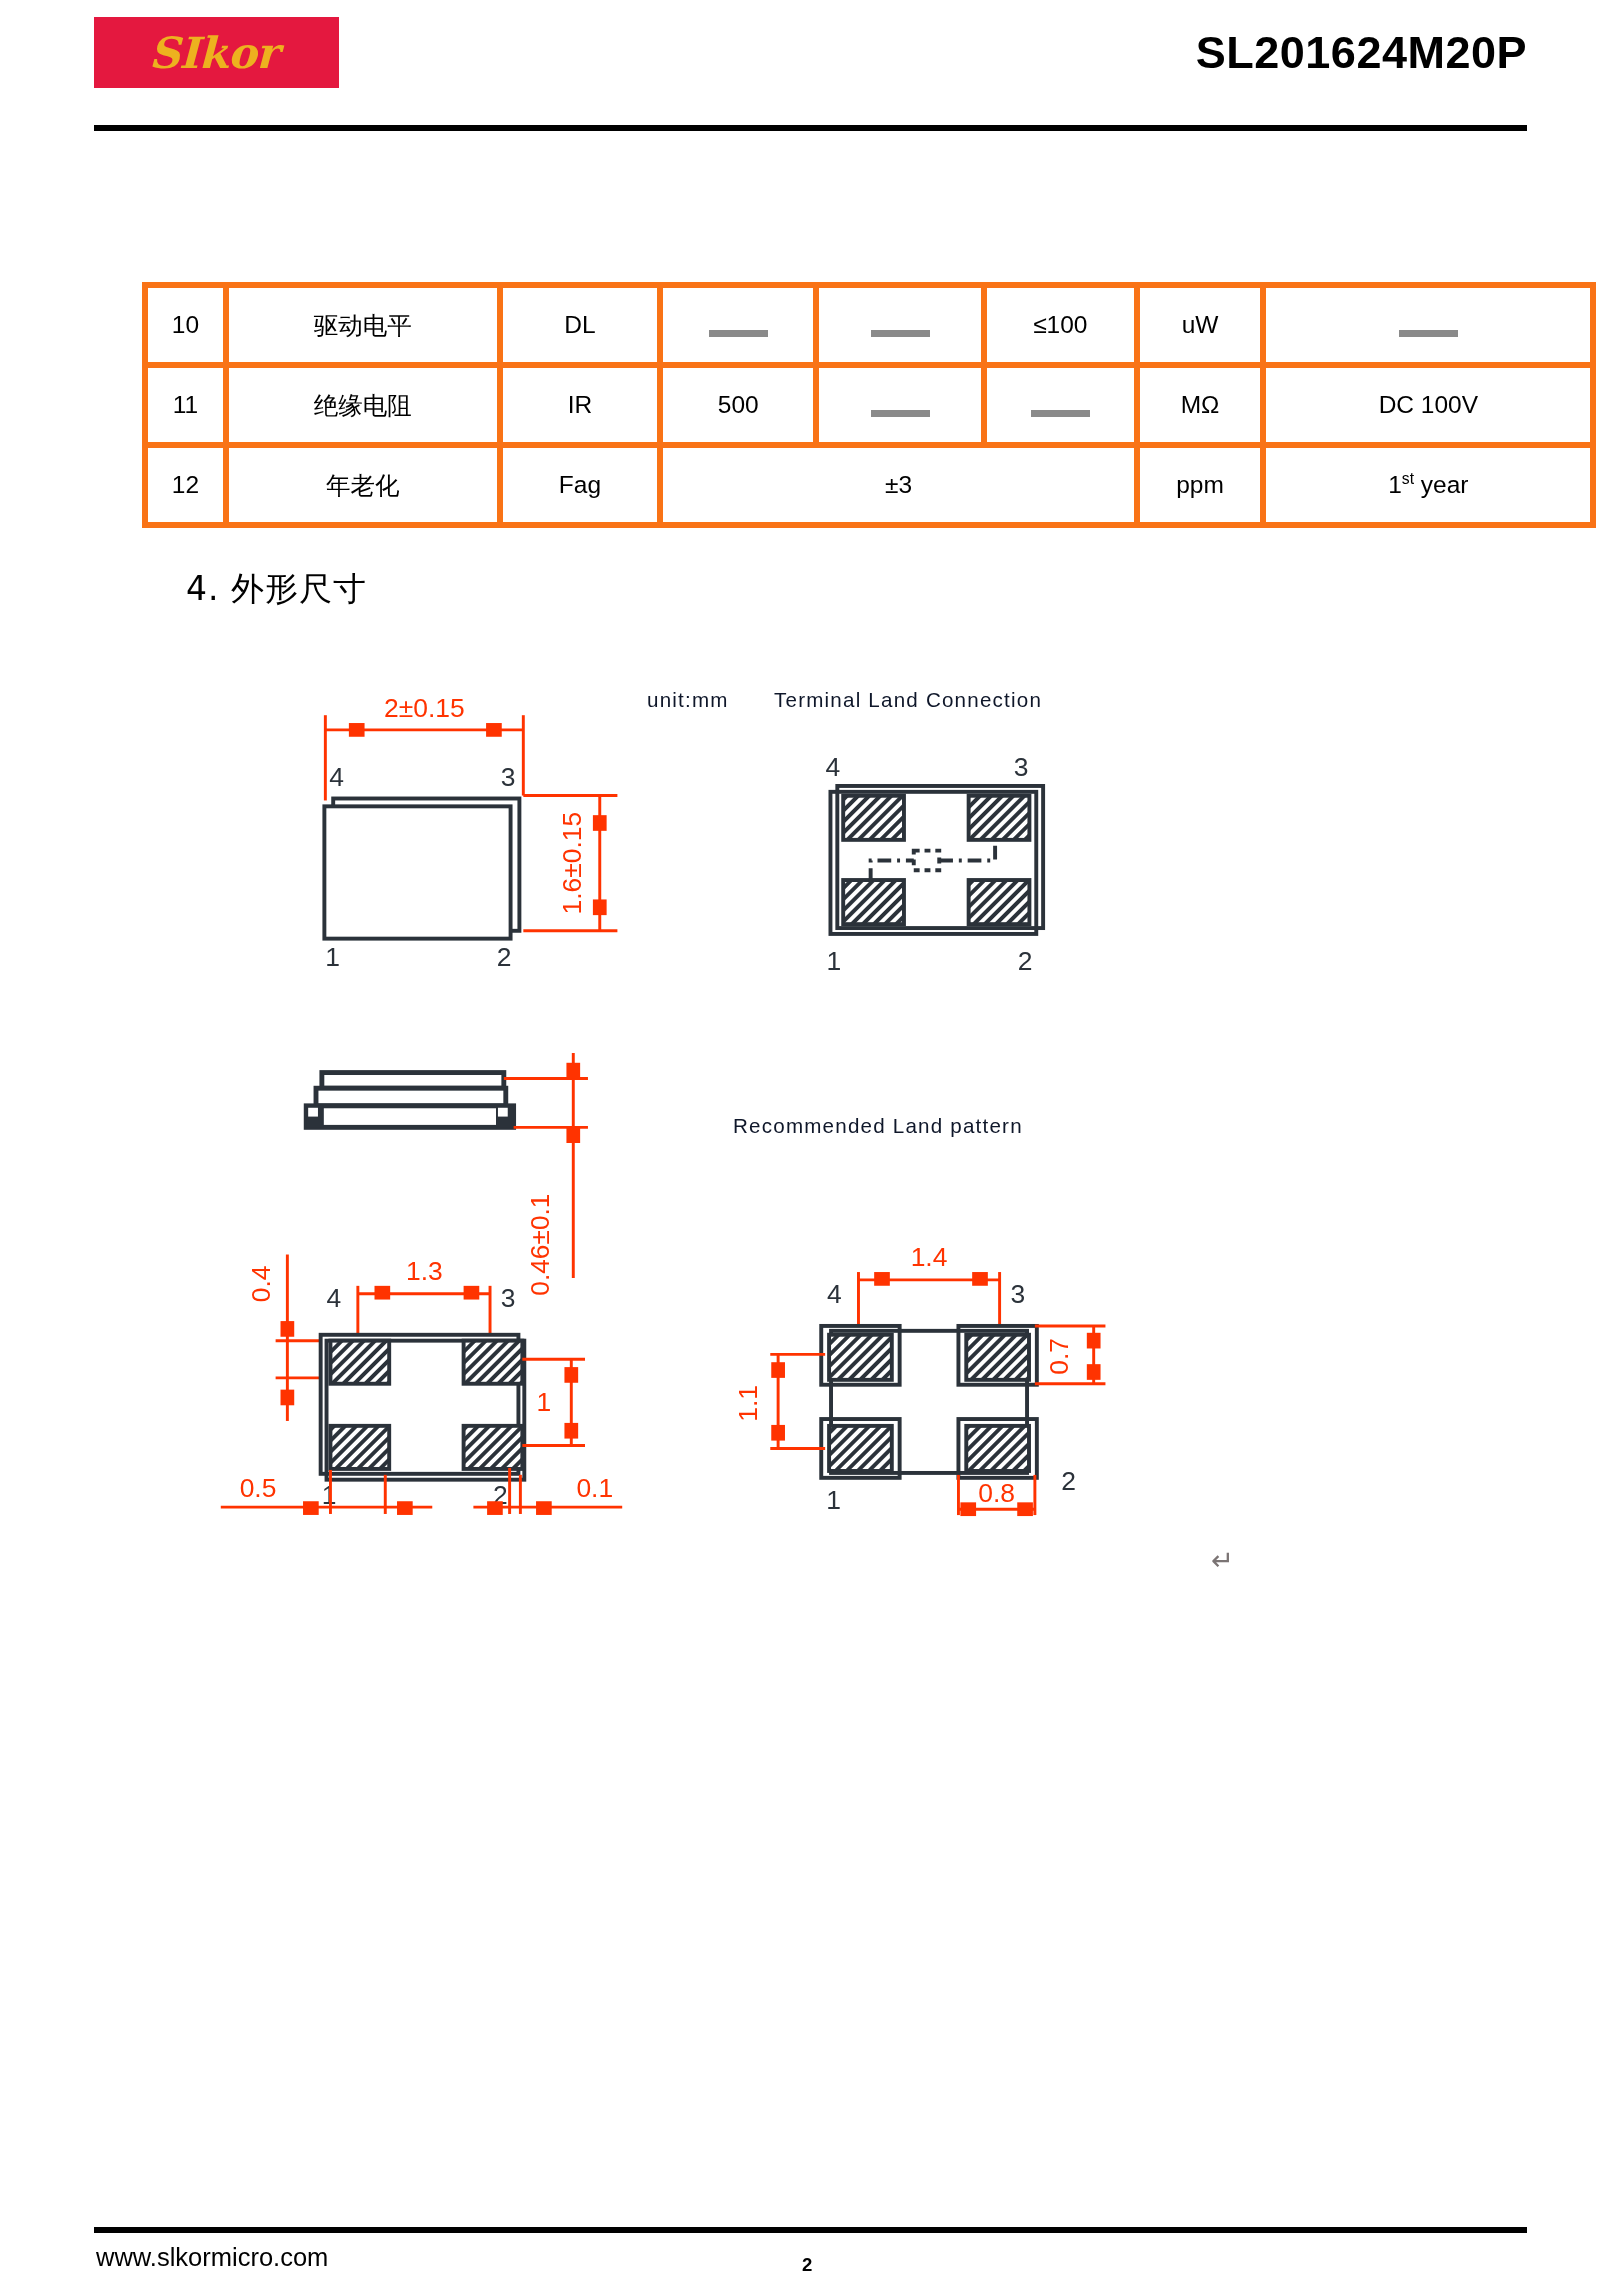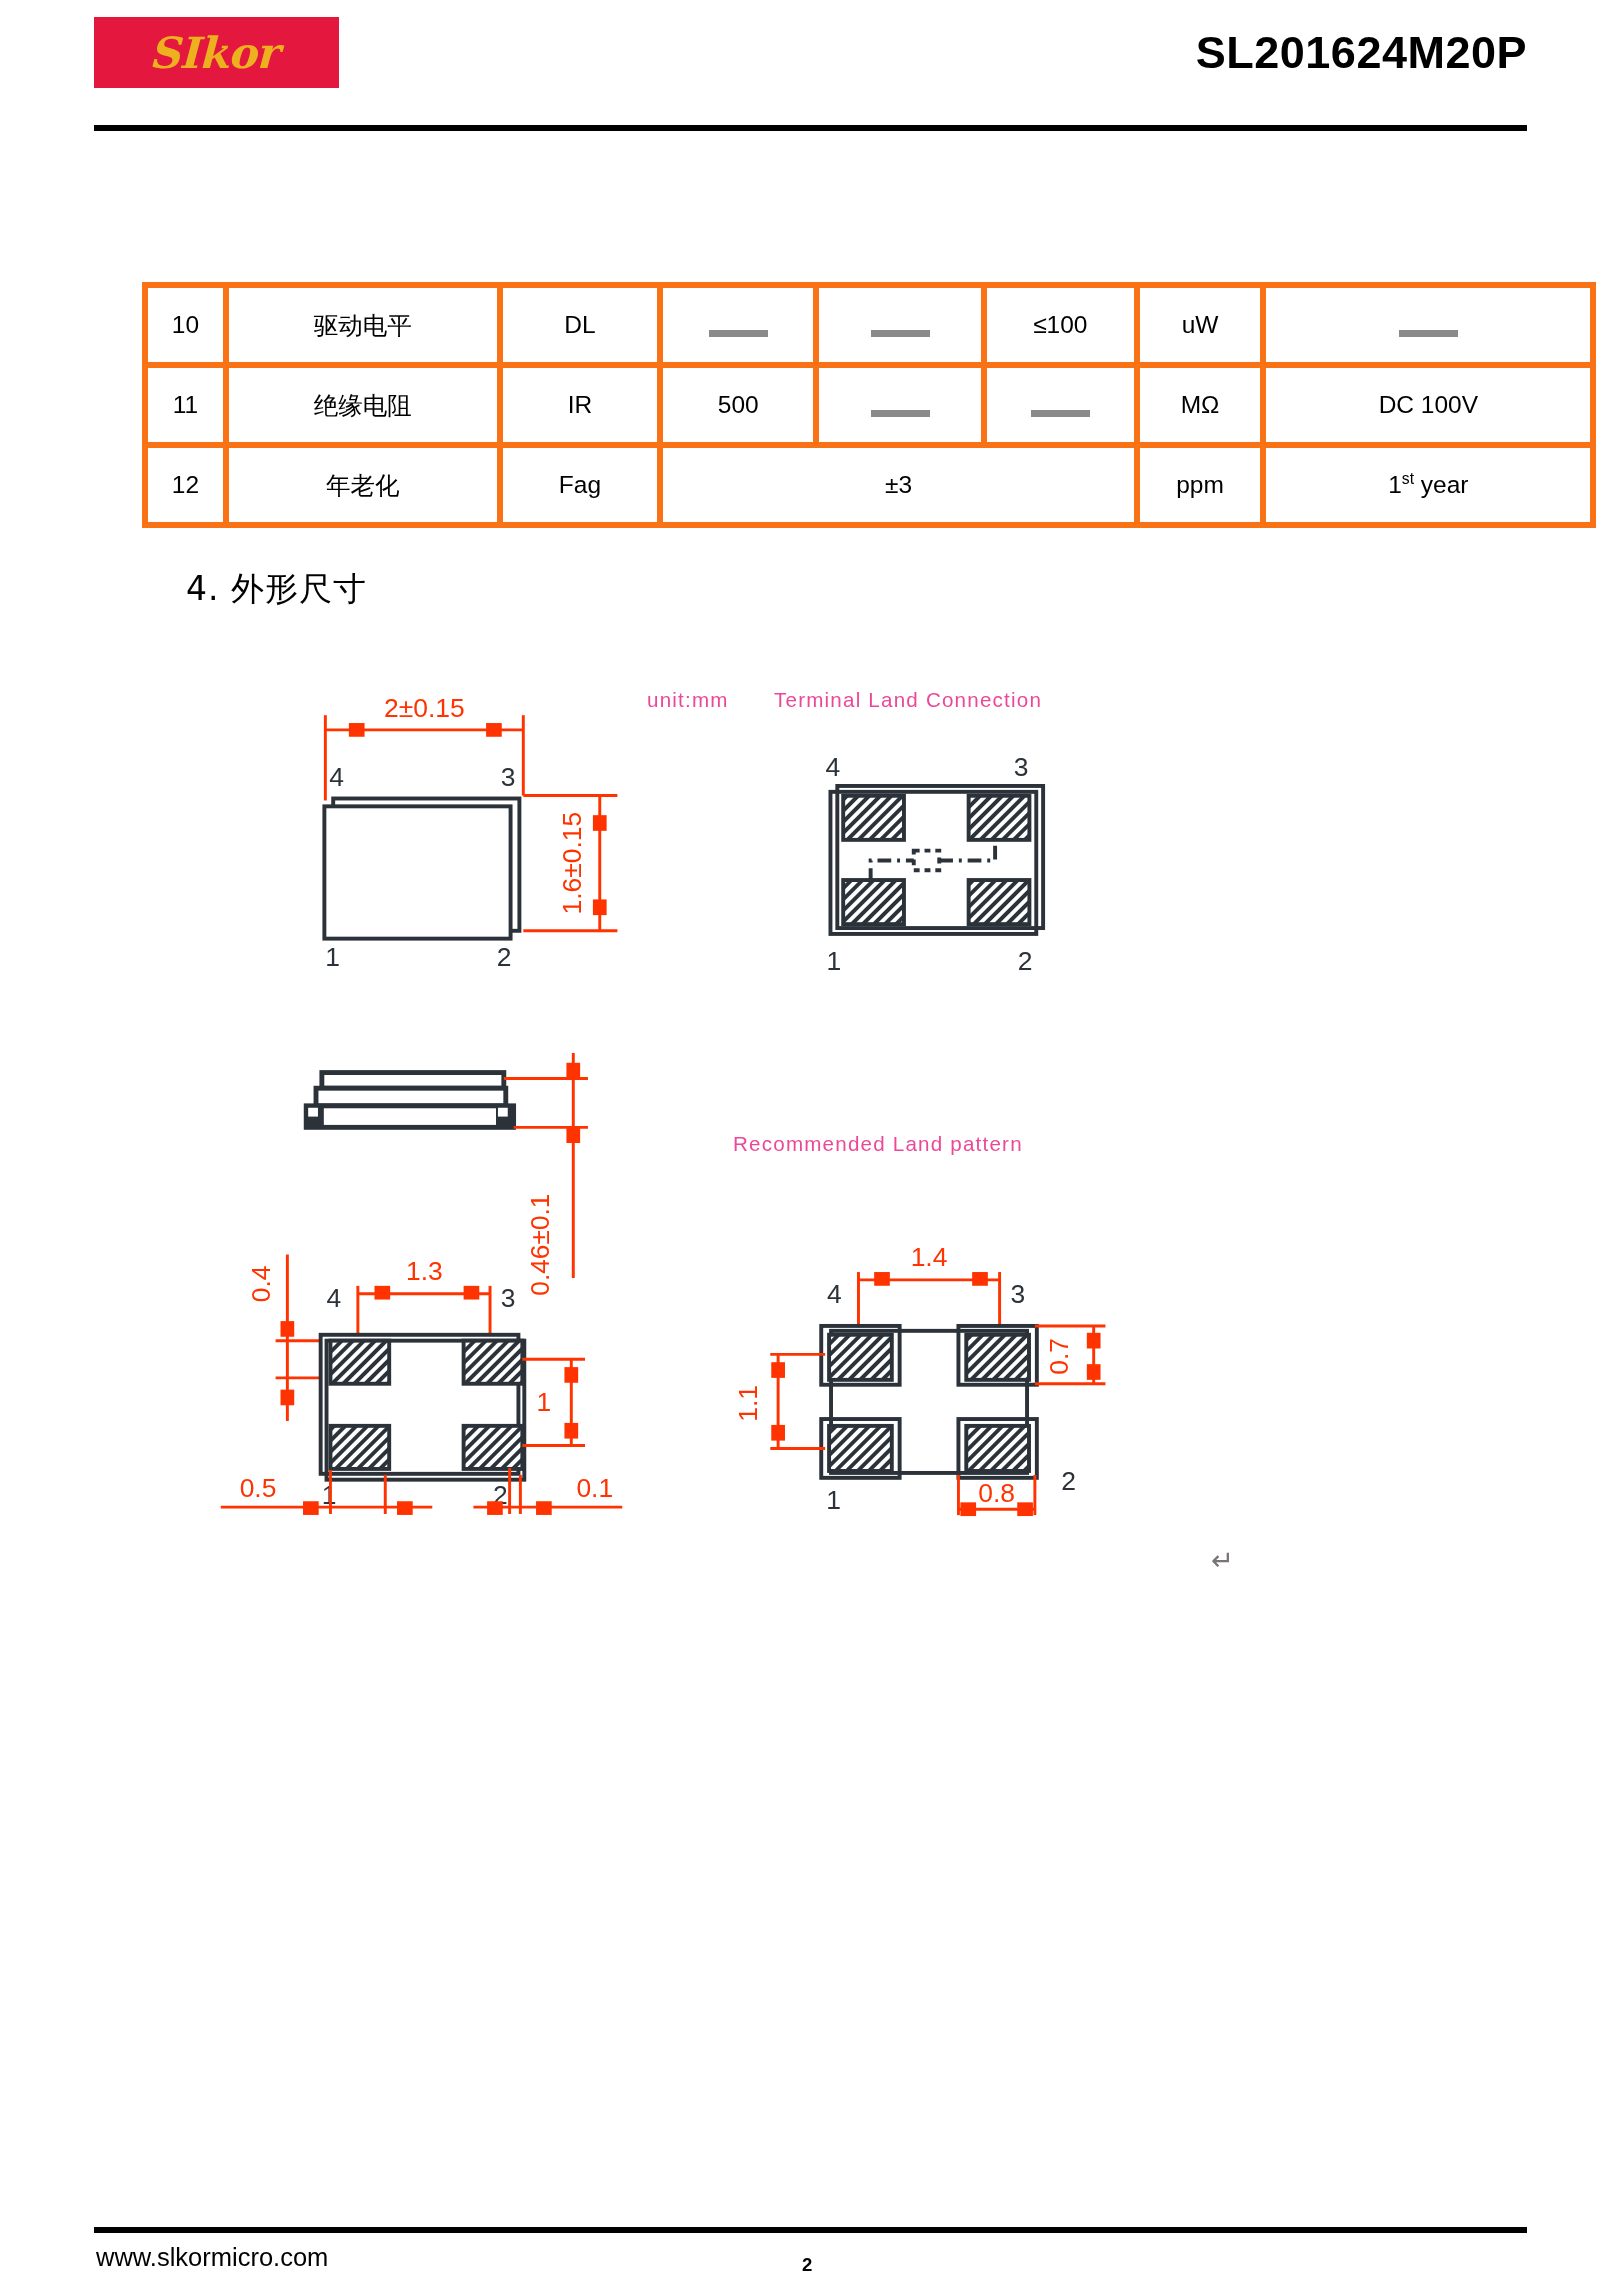--- a/index.html
+++ b/index.html
@@ -81,21 +81,21 @@
     font-family:"DejaVu Sans", sans-serif;
     letter-spacing:1px;
   }
 
   
   .drawings{ position:absolute; left:0; top:676px; width:1621px; height:902px; }
   .dwg-label{
     position:absolute;
     font-family:"Liberation Sans", sans-serif;
     font-size:20.6px;
-    color:#ec4899;
+    color:#0f172a;
     letter-spacing:1.2px;
     white-space:nowrap;
   }
   svg { display:block; }
   .svg-holder{ position:absolute; }
 
   
   .pilcrow{
     position:absolute; left:1211px; top:1545px;
     font-size:27.4px; color:#7b7474;
@@ -162,21 +162,21 @@
       </tr>
     </tbody>
   </table>
 
   <div class="section-title">4. 外形尺寸</div>
 
   <div class="drawings">
 
     <div class="dwg-label" style="left:647px; top:11.8px;">unit:mm</div>
     <div class="dwg-label" style="left:774px; top:11.8px;">Terminal Land Connection</div>
-    <div class="dwg-label" style="left:733px; top:456px;">Recommended Land pattern</div>
+    <div class="dwg-label" style="left:733px; top:438px;">Recommended Land pattern</div>
 
     <div class="svg-holder" style="left:294px; top:0px;">
       <svg width="392" height="294" viewBox="0 0 400 300">
 
         <g stroke="#ff3300" stroke-width="3" fill="none">
           <line x1="32" y1="40" x2="32" y2="127"></line>
           <line x1="234" y1="40" x2="234" y2="122"></line>
 
           <line x1="32" y1="55" x2="234" y2="55"></line>
 

